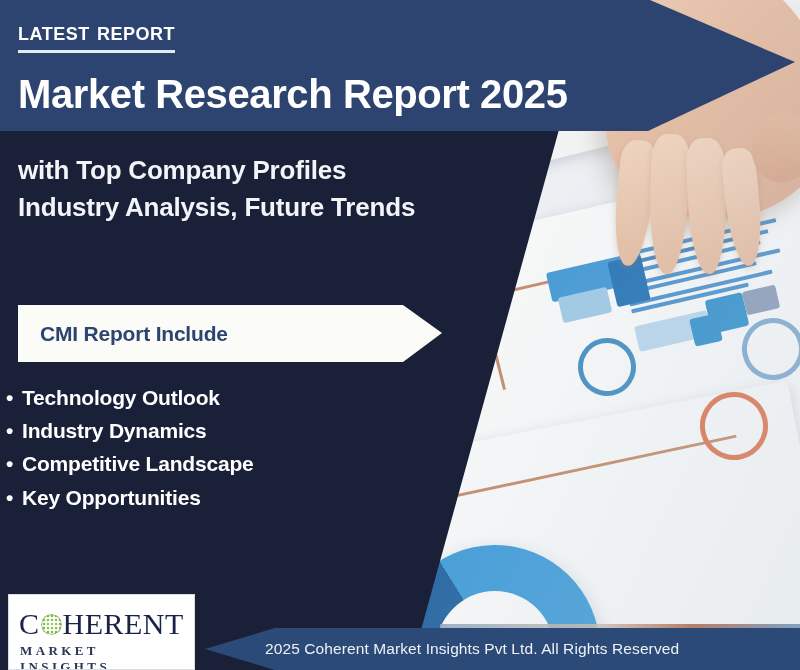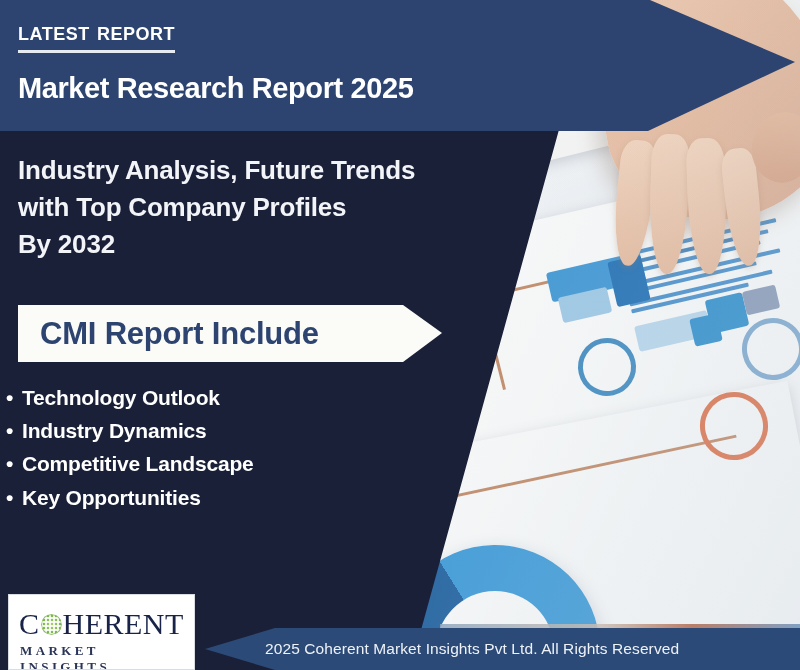--- a/index.html
+++ b/index.html
@@ -168,21 +168,21 @@
     padding-bottom: 6px;
     border-bottom: 3px solid #e6eaf1;
     line-height: 1.05;
   }
   .kicker::first-letter { font-size: 25px; }
 
   .title {
     position: absolute;
     left: 18px; top: 72px;
     color: #ffffff;
-    font-size: 29px;
+    font-size: 40px;
     font-weight: bold;
     letter-spacing: -.4px;
     white-space: nowrap;
   }
 
   .subtitle {
     position: absolute;
     left: 18px; top: 152px;
     color: #f2f4f8;
     font-size: 26px;
@@ -197,21 +197,21 @@
     position: absolute;
     left: 18px; top: 305px;
     width: 424px; height: 57px;
     background: #fbfbf8;
     clip-path: polygon(0 0, 385px 0, 424px 28px, 385px 57px, 0 57px);
     display: flex;
     align-items: center;
   }
   .banner-text {
     color: #2d4470;
-    font-size: 31px;
+    font-size: 21px;
     font-weight: bold;
     padding-left: 22px;
     letter-spacing: -.2px;
   }
 
   
   .bullets {
     position: absolute;
     left: 6px; top: 381px;
     color: #ffffff;
@@ -350,23 +350,22 @@
   </div>
 
   <div class="panel-dark"></div>
   <div class="panel-header"></div>
 
   <div class="kicker">Latest Report</div>
 
   <div class="title">Market Research Report 2025</div>
 
   <div class="subtitle">
+    <div>with Top Company Profiles</div>
     <div>Industry Analysis, Future Trends</div>
-    <div>with Top Company Profiles</div>
-    <div>By  2032</div>
   </div>
 
   <div class="banner">
     <span class="banner-text">CMI Report Include</span>
   </div>
 
   <div class="bullets">
     <div class="li">
       <span class="dot">•</span><span>Technology Outlook</span>
     </div>

